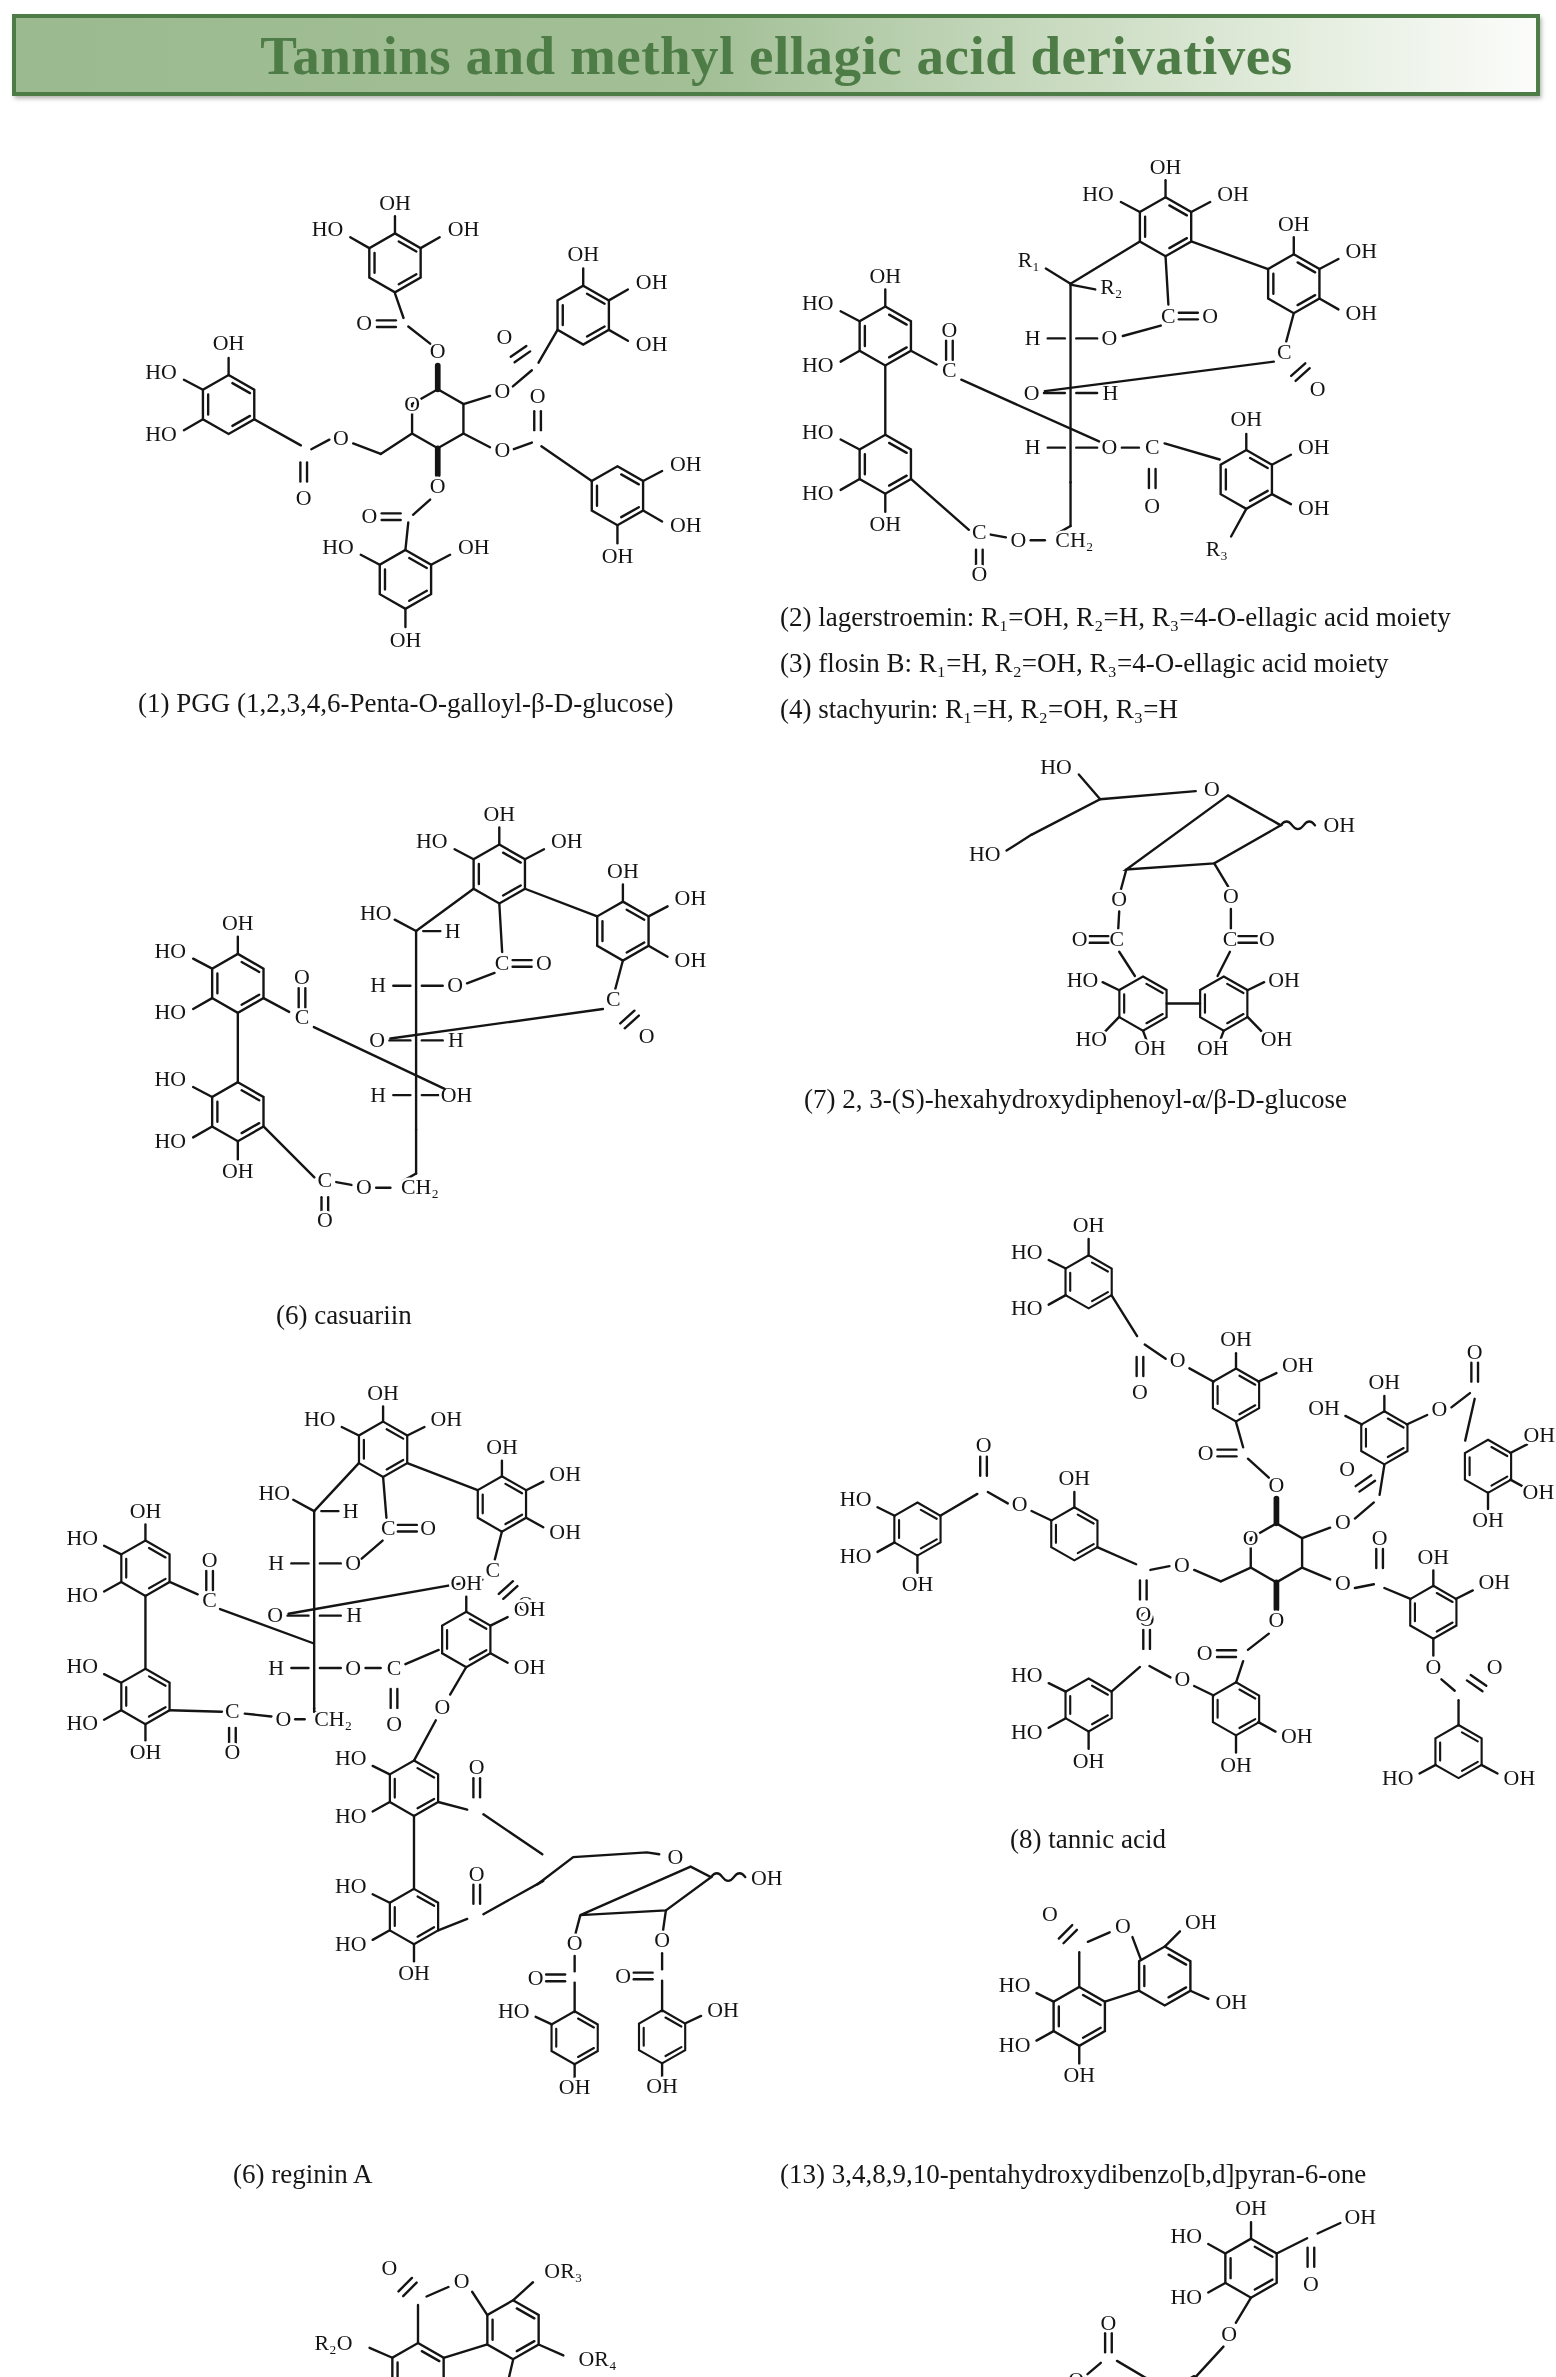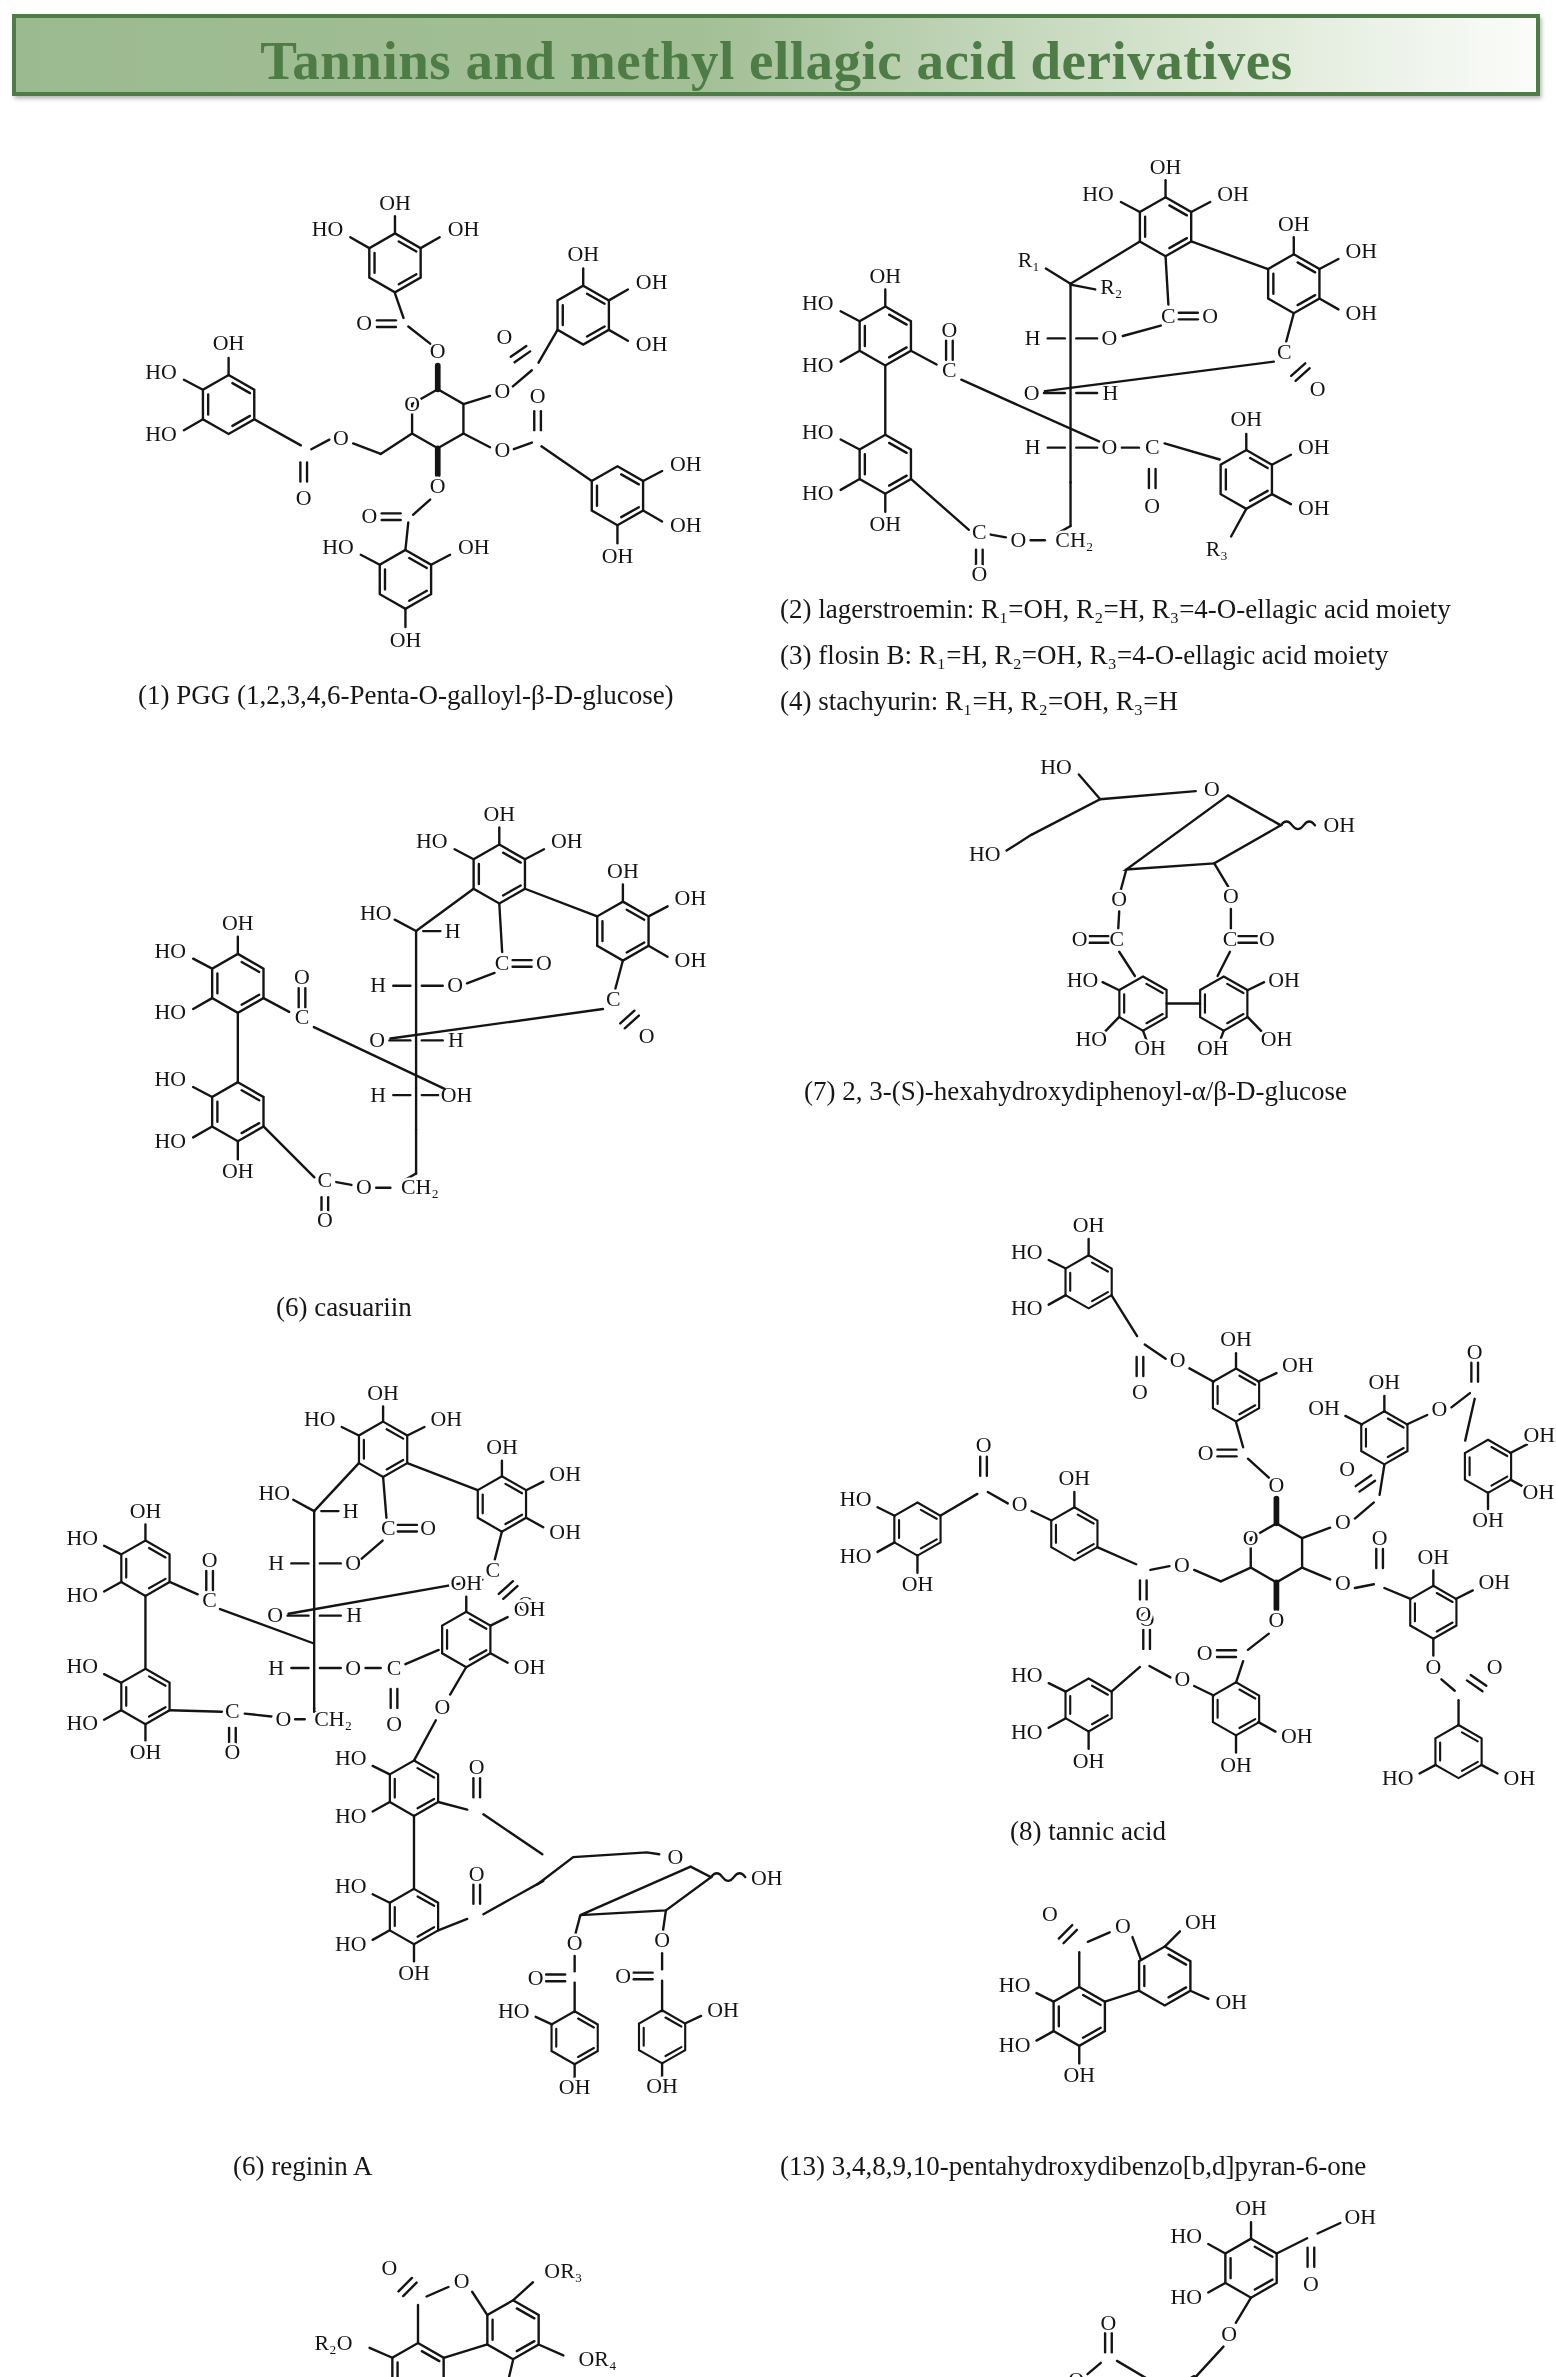--- a/index.html
+++ b/index.html
@@ -2,23 +2,23 @@
 <html style="font-size:7.6px"><head>
 <meta charset="utf-8">
 <style>
   html,body{margin:0;padding:0;background:#ffffff;}
   .page{position:relative;width:1556px;height:2654px;background:#ffffff;
         font-family:"Liberation Serif",serif;overflow:hidden;}
   .banner{position:absolute;left:12.4px;top:14.3px;width:1520px;height:74px;
           border:4.8px solid #4e7c46;
           background:linear-gradient(90deg,#9cba8f 0%,#a2bf96 45%,#dce8d5 80%,#fbfcfa 100%);
           box-shadow:2.4px 3.3px 4.3px rgba(110,115,108,.55);
-          display:flex;align-items:flex-end;justify-content:center;}
+          display:flex;align-items:center;justify-content:center;}
   .banner h1{margin:0;font-size:55px;font-weight:bold;color:#4e7c46;letter-spacing:0.5px;}
-  .cap{position:absolute;font-size:27px;color:#161616;white-space:nowrap;}
+  .cap{position:absolute;font-size:27px;color:#161616;white-space:nowrap;margin-top:8px;}
   .capblock div{line-height:46px;}
   svg.struct{position:absolute;overflow:visible;}
   svg .bond{stroke:#141414;stroke-width:5;fill:none;stroke-linecap:round;}
   svg .wedge{stroke:#141414;stroke-width:12;fill:none;stroke-linecap:round;}
   svg text{font-family:"Liberation Serif",serif;font-size:46px;fill:#141414;
            text-anchor:middle;paint-order:stroke;stroke:#ffffff;stroke-width:11px;
            stroke-linejoin:round;font-weight:400;}
 </style>
 </head>
 <body>

